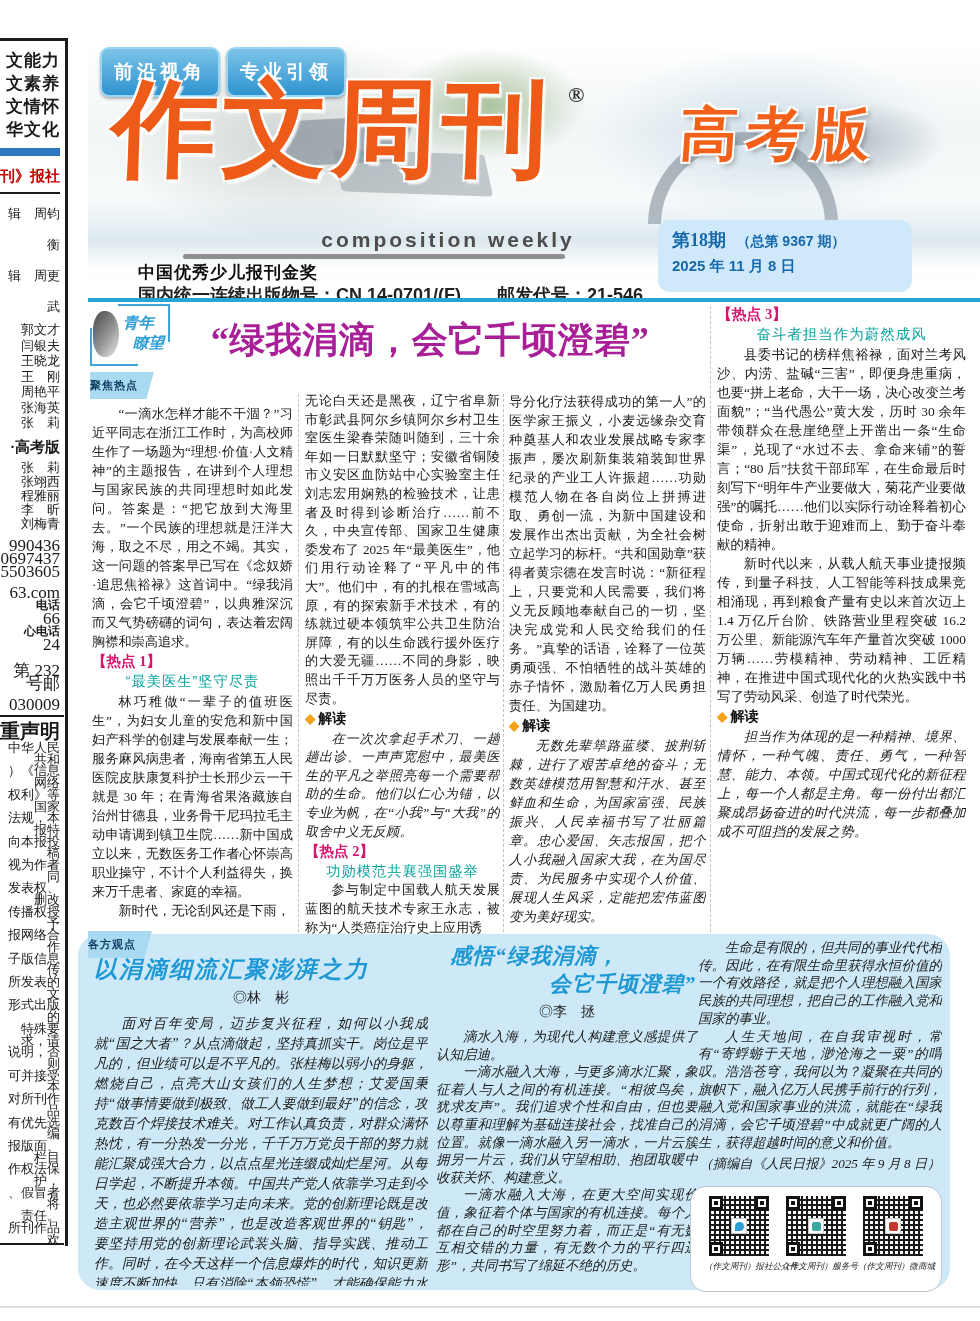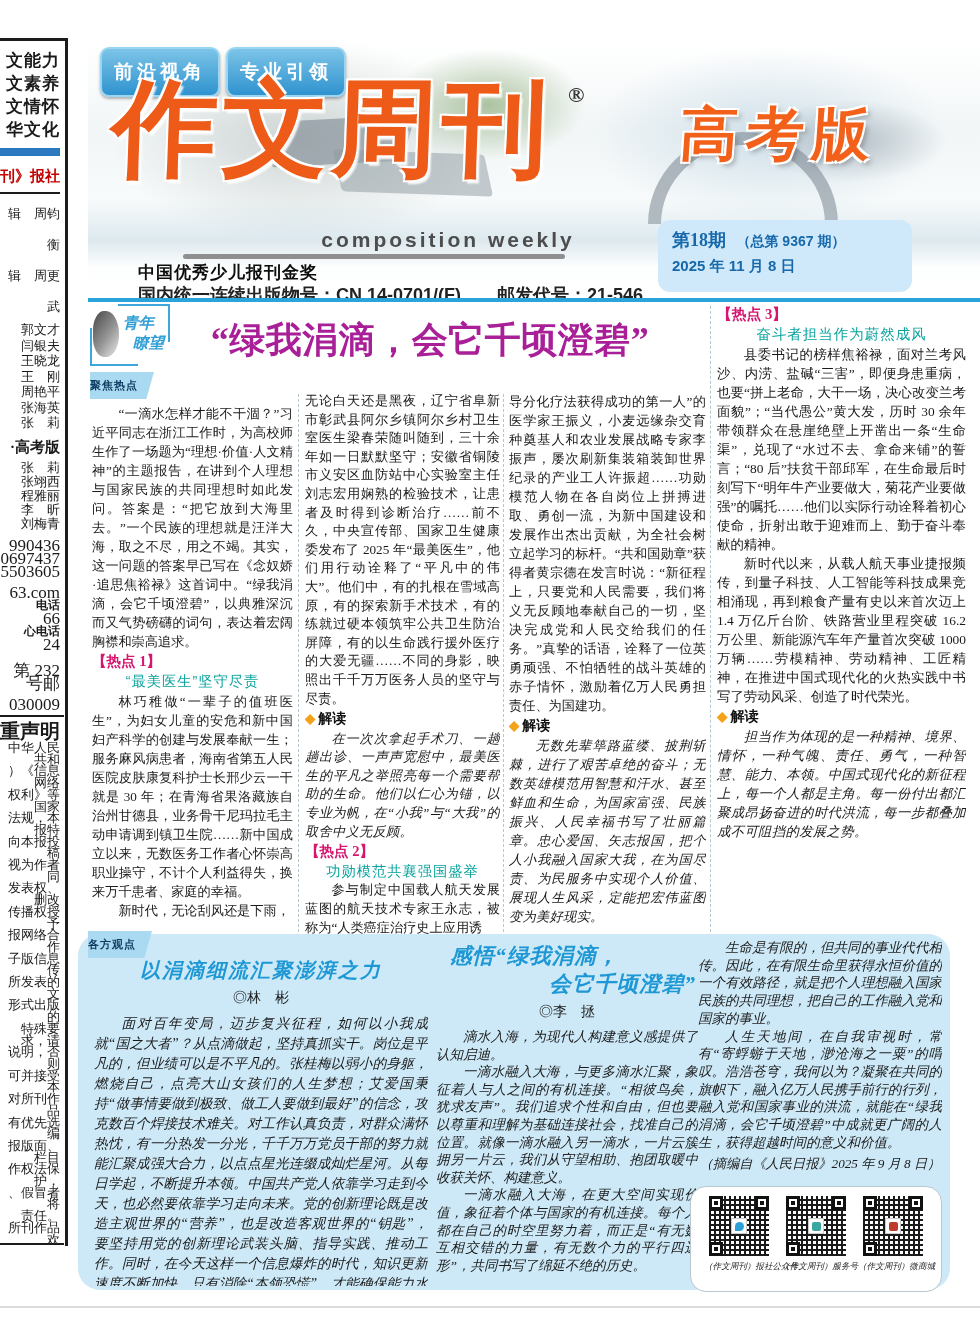--- a/index.html
+++ b/index.html
@@ -159,22 +159,22 @@
 
   
   #panel {
     position:absolute; left:78px; top:934px; width:872px; height:356px;
     background:#cde9f7; border-radius:22px;
   }
   .op-art { position:absolute; overflow:hidden; }
   #artA { left:16px;  top:22px; width:334px; height:330px; }
   #artB { left:358px; top:8px;  width:262px; height:344px; }
   #artC { left:620px; top:5px;  width:244px; height:246px; }
-  .op-title { color:#1e98d5; font-weight:bold; font-style:italic; font-size:20px;
-    text-align:center; letter-spacing:2px; line-height:28px; white-space:nowrap; }
+  .op-title { color:#1e98d5; font-weight:bold; font-style:italic; font-size:23px;
+    text-align:left; letter-spacing:2px; line-height:28px; white-space:nowrap; }
   .op-title2 { color:#1e98d5; font-weight:bold; font-style:italic; font-size:21.5px;
     line-height:28px; letter-spacing:1px; white-space:nowrap; }
   .op-title2.l1 { text-align:left; padding-left:14px; }
   .op-title2.l2 { text-align:right; padding-right:2px; }
   .op-author { text-align:center; font-size:14px; margin:5px 0 7px 0; }
   .op-body { font-size:13.8px; line-height:20px; text-align:justify; font-style:italic; text-indent:2em; }
   #artB .op-body p, #artC .op-body p { text-indent:2em; }
   #artB .op-body { line-height:17.6px; font-size:13.5px; }
   #artC .op-body { line-height:17.7px; font-size:13.5px; }
   .op-body p.pc { text-indent:0; }

